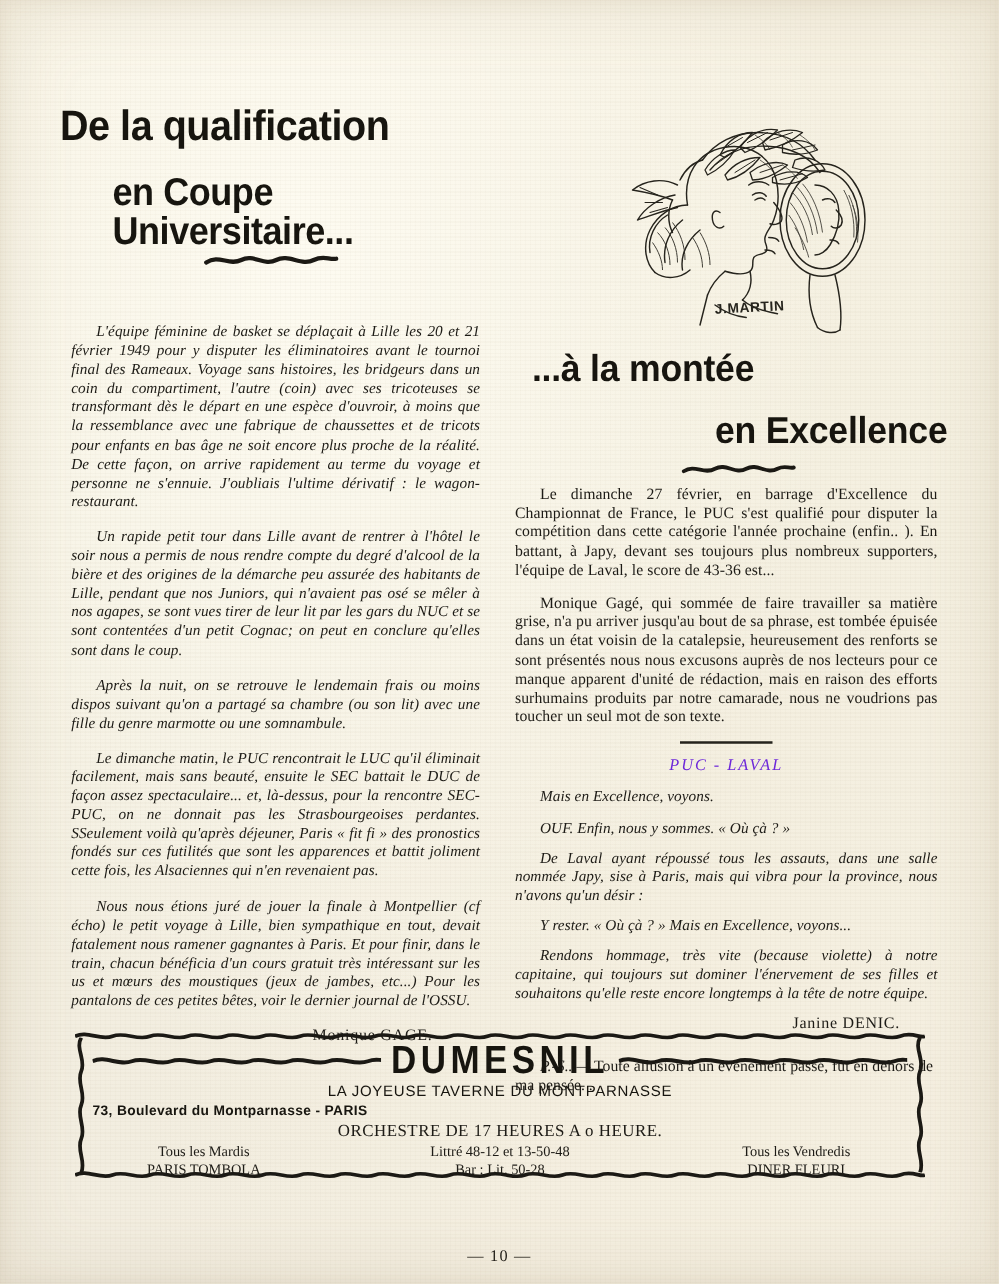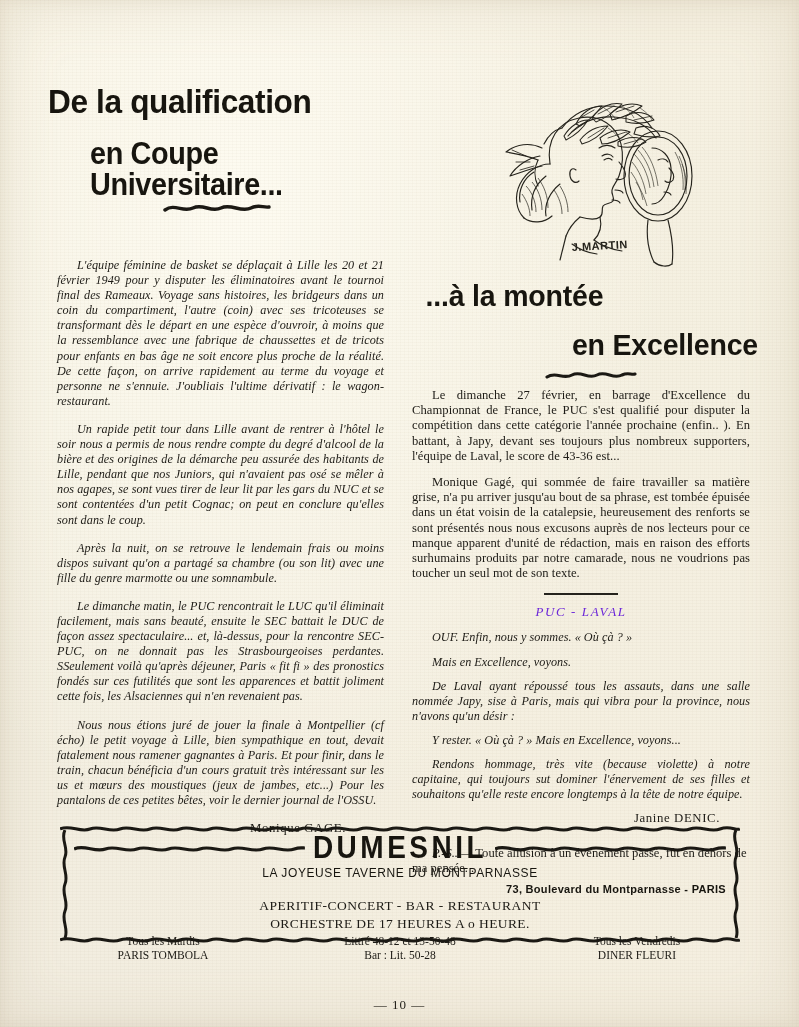--- a/index.html
+++ b/index.html
@@ -225,21 +225,21 @@
   }
   .ad-sub1 {
     text-align: center;
     font-family: "Liberation Sans", sans-serif;
     font-size: 12px;
     letter-spacing: 0.6px;
     color: #17150f;
     margin-top: 3px;
   }
   .ad-sub2 {
-    text-align: right;
+    text-align: left;
     font-family: "Liberation Sans", sans-serif;
     font-weight: bold;
     font-size: 11px;
     letter-spacing: 0.3px;
     color: #17150f;
     margin-top: 3px;
   }
   .ad-sub3 {
     text-align: center;
     font-size: 13.5px;
@@ -436,22 +436,22 @@
   </div>
 
   <div class="col-right">
     <p class="body-ro">Le dimanche 27 février, en barrage d'Excellence du Championnat de France, le PUC s'est qualifié pour disputer la compétition dans cette catégorie l'année prochaine (enfin.. ). En battant, à Japy, devant ses toujours plus nombreux supporters, l'équipe de Laval, le score de 43-36 est...</p>
     <p class="body-ro">Monique Gagé, qui sommée de faire travailler sa matière grise, n'a pu arriver jusqu'au bout de sa phrase, est tombée épuisée dans un état voisin de la catalepsie, heureusement des renforts se sont présentés nous nous excusons auprès de nos lecteurs pour ce manque apparent d'unité de rédaction, mais en raison des efforts surhumains produits par notre camarade, nous ne voudrions pas toucher un seul mot de son texte.</p>
 
     <div class="divider-rule"></div>
 
     <div class="section-title">PUC - LAVAL</div>
 
+    <p class="body-it tight">Mais en Excellence, voyons.</p>
     <p class="body-it tight">OUF. Enfin, nous y sommes. « Où çà ? »</p>
-    <p class="body-it tight">Mais en Excellence, voyons.</p>
     <p class="body-it tight">De Laval ayant répoussé tous les assauts, dans une salle nommée Japy, sise à Paris, mais qui vibra pour la province, nous n'avons qu'un désir :</p>
     <p class="body-it tight">Y rester. « Où çà ? » Mais en Excellence, voyons...</p>
     <p class="body-it tight">Rendons hommage, très vite (because violette) à notre capitaine, qui toujours sut dominer l'énervement de ses filles et souhaitons qu'elle reste encore longtemps à la tête de notre équipe.</p>
 
     <div class="sig">Janine  DENIC.</div>
 
     <p class="ps"><span class="ps-mark">P.-S.. —</span><span> Toute allusion à un événement passé, fût en dehors de ma pensée. .</span></p>
   </div>
 
   <div class="ad-box">
@@ -488,21 +488,20 @@
         </svg>
         <div class="ad-brand">DUMESNIL</div>
         <svg class="brand-wave" viewBox="0 0 220 12" preserveAspectRatio="none">
           <path d="M0,7 C10,2 20,11 30,7 C40,3 50,11 60,7 C70,3 80,11 90,7 C100,3 110,11 120,7
                    C130,3 140,11 150,7 C160,3 170,11 180,7 C190,3 200,11 210,7 C215,5 218,6 220,6" fill="none" stroke="#1b1914" stroke-width="3.2"></path>
         </svg>
       </div>
 
       <div class="ad-sub1">LA JOYEUSE TAVERNE DU MONTPARNASSE</div>
       <div class="ad-sub2">73, Boulevard du Montparnasse - PARIS</div>
-      <div class="ad-sub3">APERITIF-CONCERT - BAR - RESTAURANT</div>
       <div class="ad-sub4">ORCHESTRE DE 17 HEURES A o HEURE.</div>
 
       <div class="ad-bottomrow">
         <div class="ad-corner">
           <div>Tous les Mardis</div>
           <div>PARIS TOMBOLA</div>
         </div>
         <div class="ad-phones">
           <div>Littré 48-12 et 13-50-48</div>
           <div>Bar : Lit. 50-28</div>

